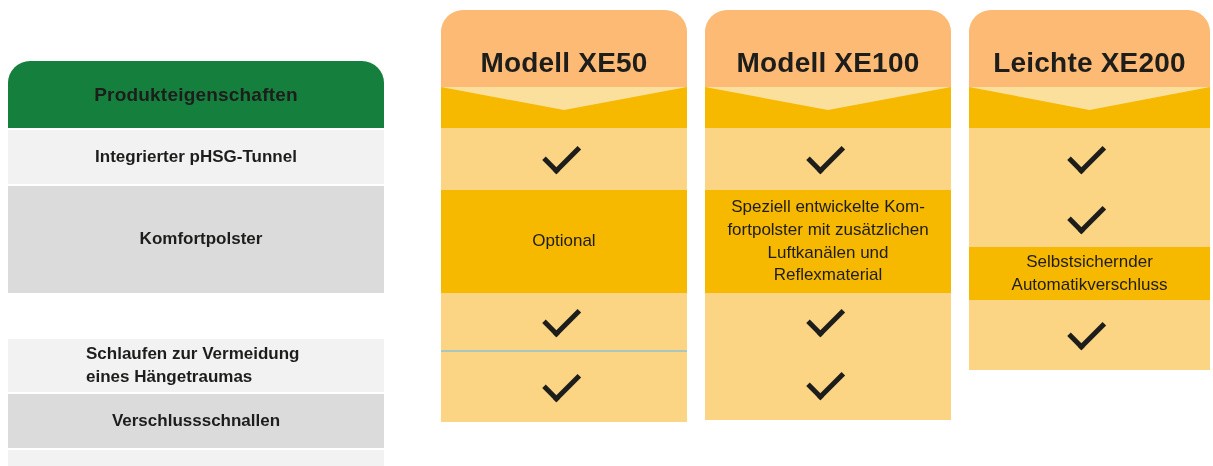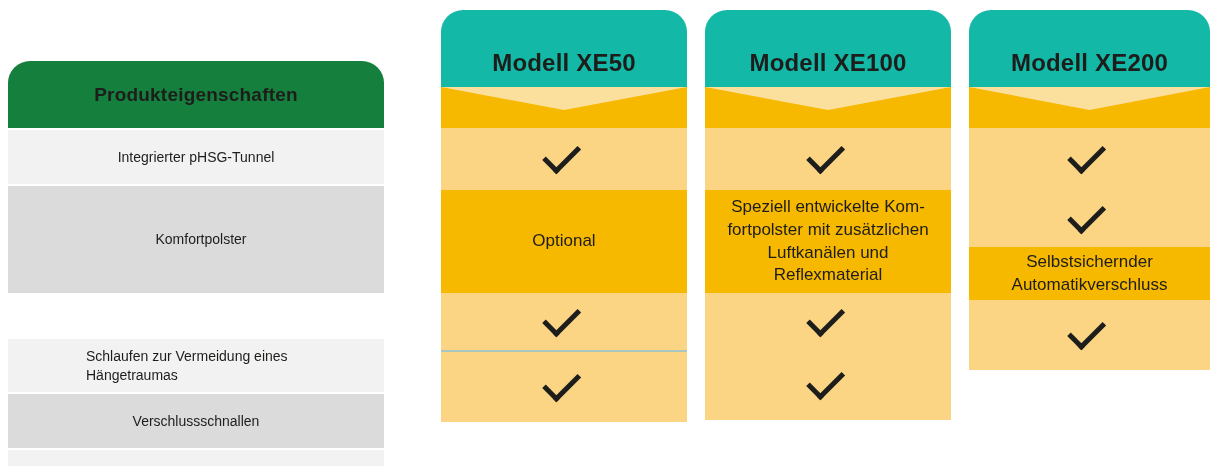--- a/index.html
+++ b/index.html
@@ -4,31 +4,31 @@
 <style>
   html,body{margin:0;padding:0;}
   body{font-family:"Liberation Sans","DejaVu Sans",sans-serif;color:#1D1D1B;background:#fff;}
   .canvas{position:relative;width:1213px;height:466px;background:#fff;overflow:hidden;}
 
   
   .features{position:absolute;left:8px;top:61px;width:376px;border-radius:22px 22px 0 0;overflow:hidden;}
   .features-header{height:69px;background:#15803d;display:flex;align-items:center;justify-content:center;
     font-size:19px;font-weight:bold;letter-spacing:.2px;border-bottom:2px solid #fff;box-sizing:border-box;}
   .frow{display:flex;align-items:center;justify-content:center;text-align:center;
-    font-size:14px;line-height:1.3;box-sizing:border-box;border-bottom:2px solid #fff;}
+    font-size:17px;line-height:1.3;box-sizing:border-box;border-bottom:2px solid #fff;font-weight:bold;}
   .frow.gray-light{background:#F2F2F2;}
   .frow.gray-mid{background:#DBDBDB;}
   .frow .wrap-left{max-width:220px;text-align:left;}
   .fr1{height:56px;} .fr2{height:109px;padding-left:10px;} .fr3{height:55px;margin-top:44px;} .fr4{height:56px;align-items:center;} .fr5{height:64px;border-bottom:none;}
 
   
   .model-col{position:absolute;top:10px;width:246px;border-radius:22px 22px 0 0;overflow:hidden;}
   .col-1{left:441px;} .col-2{left:705px;} .col-3{left:969px;width:241px;}
-  .mhead{height:77px;background:#14b8a6;display:flex;align-items:center;justify-content:center;
-    font-size:24px;font-weight:bold;letter-spacing:.2px;padding-top:28px;box-sizing:border-box;}
+  .mhead{height:77px;background:#fdba74;display:flex;align-items:center;justify-content:center;
+    font-size:28px;font-weight:bold;letter-spacing:.2px;padding-top:28px;box-sizing:border-box;}
   .chevron-band{position:relative;height:41px;background:#F7B800;}
   .chevron-band .notch{position:absolute;left:0;top:0;width:100%;height:23px;background:#FBE09D;
     clip-path:polygon(0 0,100% 0,50% 100%);}
   .cell{display:flex;align-items:center;justify-content:center;text-align:center;
     font-size:17px;line-height:1.35;box-sizing:border-box;padding:4px 12px;}
   .cell.cream{background:#FBD584;}
   .cell.amber{background:#F7B800;}
   .cr1{height:62px;} .cr2{height:103px;} .cr3{height:57px;} .cr4{height:53px;} .cr5{height:70px;}
 
   .check{display:inline-block;width:30px;height:15px;border-left:5px solid #1D1D1B;border-bottom:5px solid #1D1D1B;
@@ -92,21 +92,21 @@
       </div>
     <div class="cell cream cr3">
         <span class="check"></span>
       </div>
     <div class="cell cream cr5">
         <span class="check"></span>
       </div>
   </section>
 
   <section class="model-col col-3">
-    <div class="mhead">Modell XE200</div>
+    <div class="mhead">Leichte XE200</div>
     <div class="chevron-band">
         <div class="notch"></div>
       </div>
     <div class="cell cream cr1">
         <span class="check"></span>
       </div>
     <div class="cell cream cr3">
         <span class="check"></span>
       </div>
     <div class="cell amber cr4">

